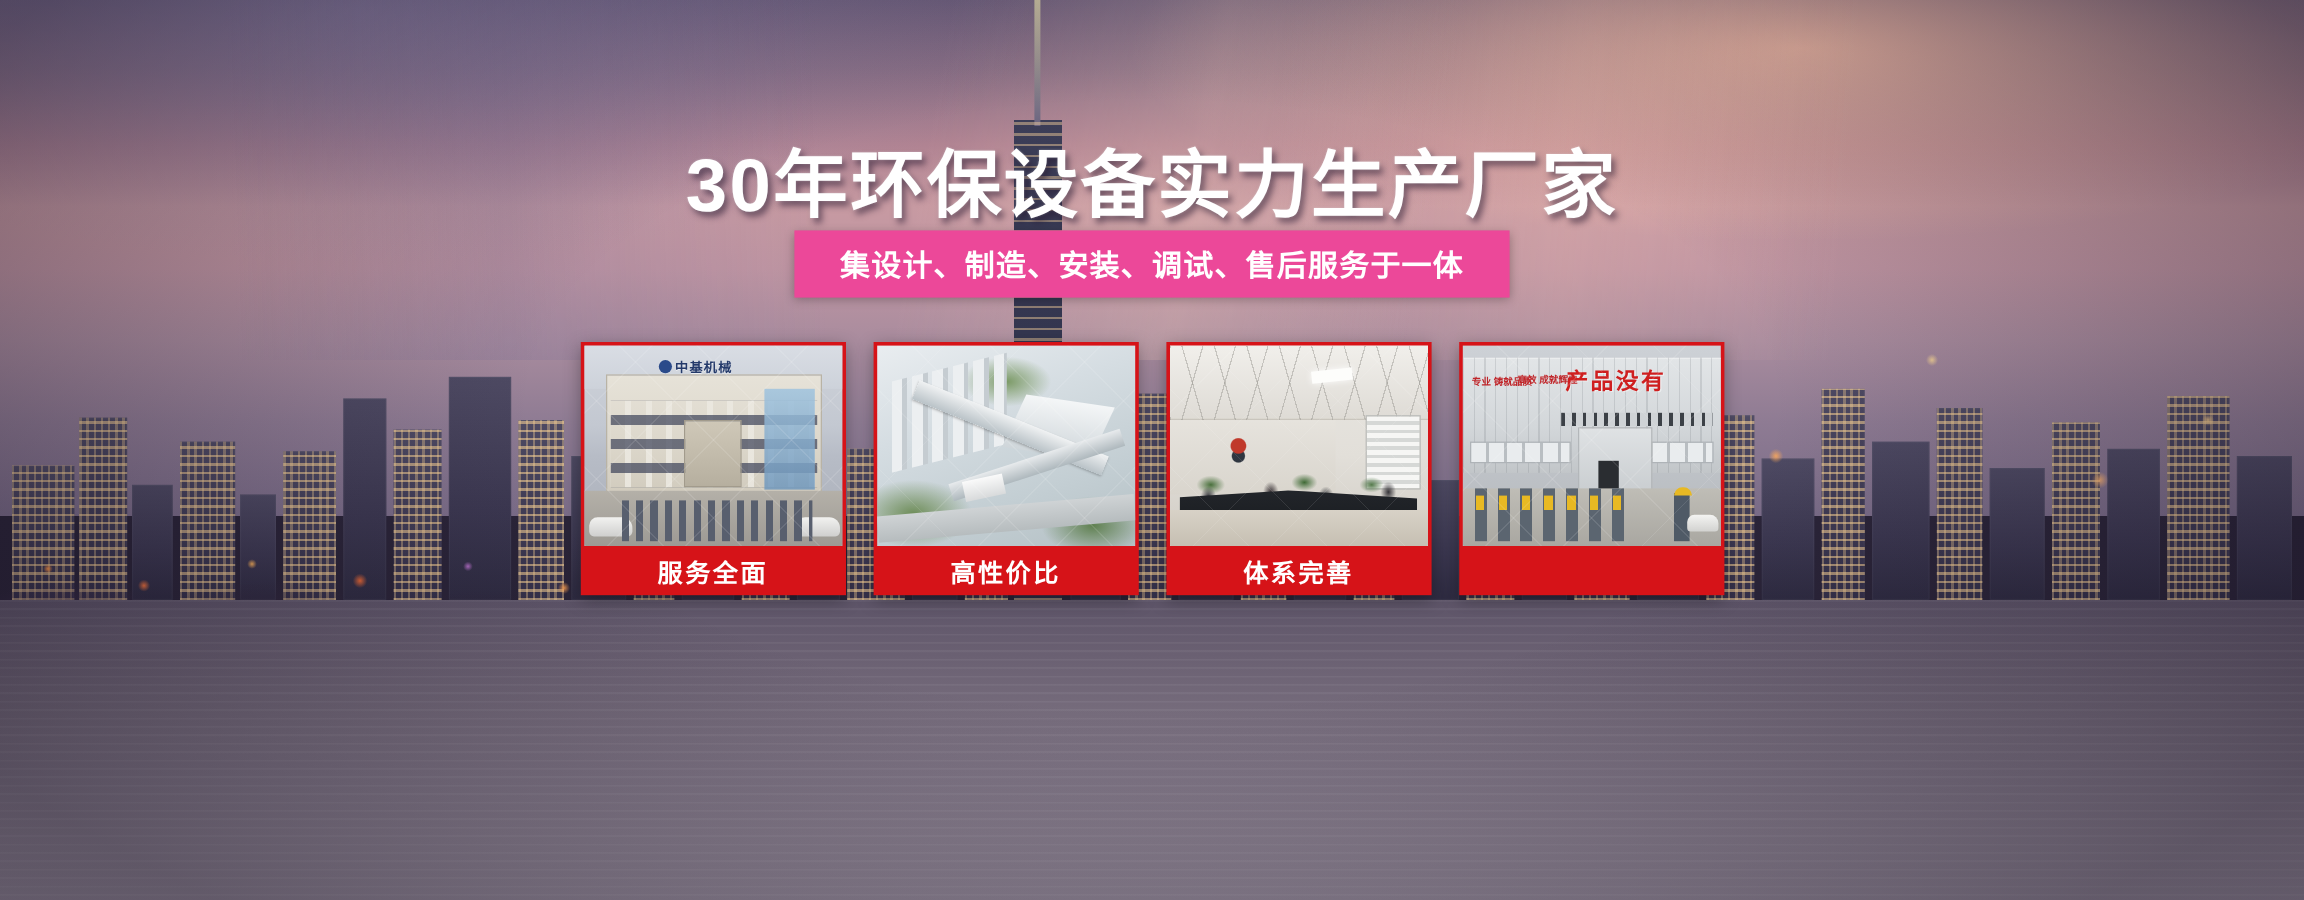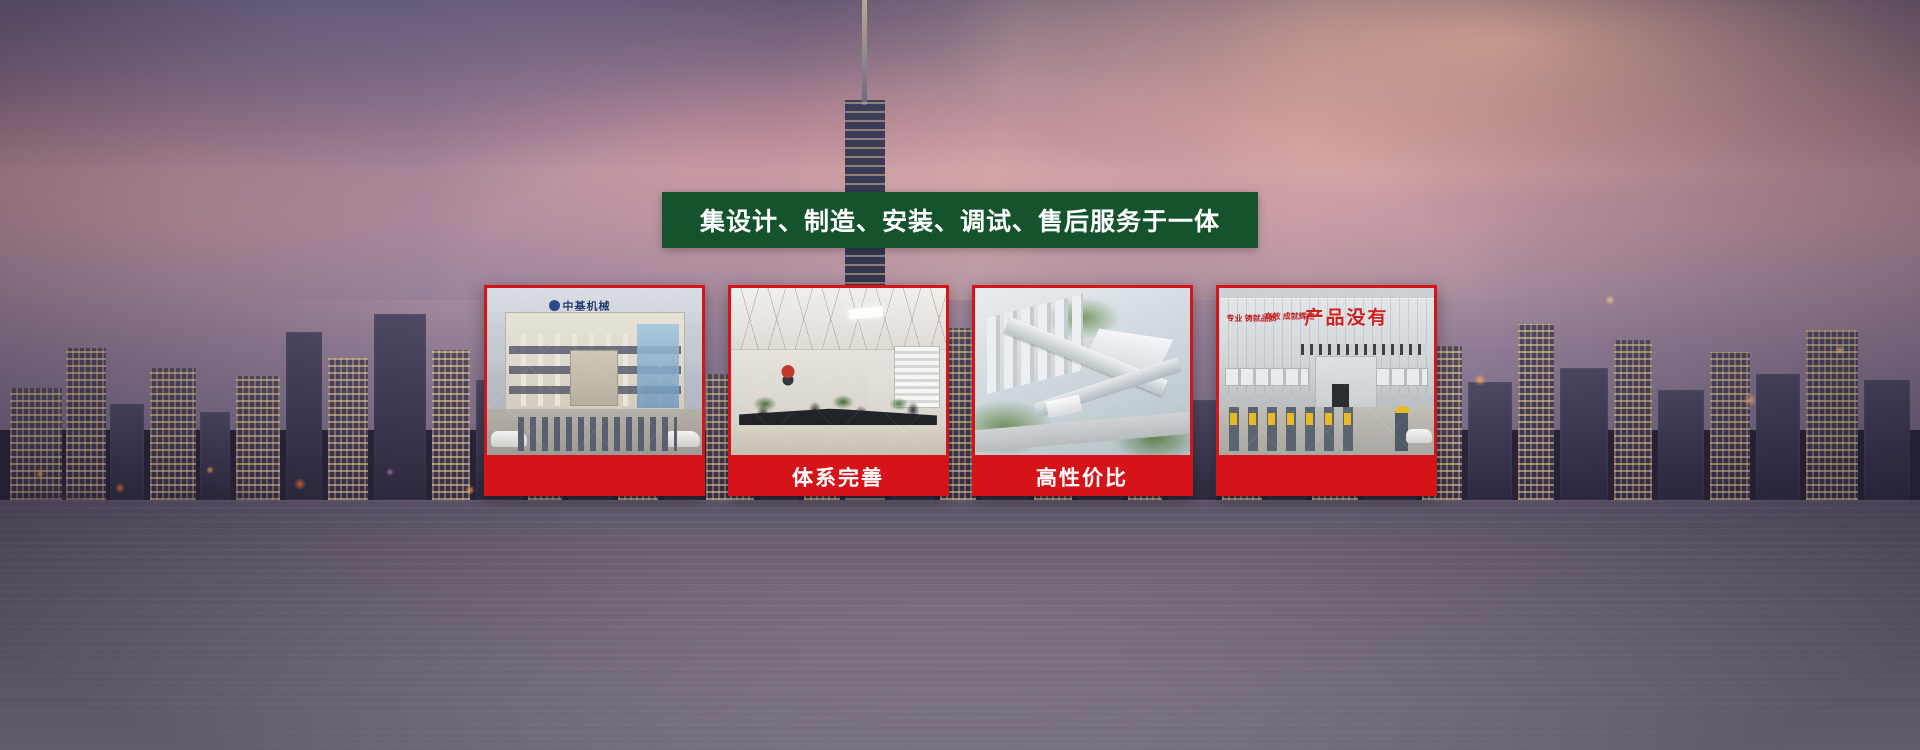--- a/index.html
+++ b/index.html
@@ -130,21 +130,21 @@
     text-shadow:3px 4px 5px rgba(40,25,50,.55), 0 0 2px rgba(255,255,255,.4);
     white-space:nowrap;
   }
 
   
   .ribbon-wrap{
     position:absolute; top:192px; left:0; width:1920px;
     display:flex; justify-content:center;
   }
   .ribbon{
-    background:#14532d;
+    background:#ec4899;
     color:#ffffff;
     font-size:25px;
     font-weight:bold;
     letter-spacing:1px;
     padding:9px 38px 11px;
     white-space:nowrap;
     box-shadow:0 2px 8px rgba(0,0,0,.28);
   }
 
   
@@ -463,20 +463,21 @@
 
     <div class="foliage"></div>
     <div class="nightlights"></div>
     <div class="rightglow"></div>
 
     <div class="water"></div>
     <div class="water-shimmer"></div>
     <div class="vignette"></div>
   </div>
 
+  <div class="headline">30年环保设备实力生产厂家</div>
 
   <div class="ribbon-wrap">
     <div class="ribbon">集设计、制造、安装、调试、售后服务于一体</div>
   </div>
 
   <div class="cards">
 
     <div class="card">
       <div class="thumb t1">
         <div class="sky1"></div>
@@ -487,51 +488,52 @@
         </div>
         <div class="rows"></div>
         <div class="glassR"></div>
         <div class="entry"></div>
         <div class="ground"></div>
         <div class="car"></div>
         <div class="car car2"></div>
         <div class="staff"></div>
         <div class="wm"></div>
       </div>
+      <div class="cap">服务全面</div>
+    </div>
+
+    <div class="card">
+      <div class="thumb t2">
+        <div class="green"></div>
+        <div class="silos"></div>
+        <div class="hall"></div>
+        <div class="beltA"></div>
+        <div class="beltB"></div>
+        <div class="truck"></div>
+        <div class="road"></div>
+        <div class="wm"></div>
+      </div>
+      <div class="cap">高性价比</div>
     </div>
 
     <div class="card">
       <div class="thumb t3">
         <div class="ceiling"></div>
         <div class="grid"></div>
         <div class="panel"></div>
         <div class="wall"></div>
         <div class="emblem"></div>
         <div class="window"></div>
         <div class="plants"></div>
         <div class="people"></div>
         <div class="desks"></div>
         <div class="floor"></div>
         <div class="wm"></div>
       </div>
       <div class="cap">体系完善</div>
-    </div>
-
-    <div class="card">
-      <div class="thumb t2">
-        <div class="green"></div>
-        <div class="silos"></div>
-        <div class="hall"></div>
-        <div class="beltA"></div>
-        <div class="beltB"></div>
-        <div class="truck"></div>
-        <div class="road"></div>
-        <div class="wm"></div>
-      </div>
-      <div class="cap">高性价比</div>
     </div>
 
     <div class="card">
       <div class="thumb t4">
         <div class="facade"></div>
         <div class="ribs"></div>
         <div class="slogL">专业
 铸就品质</div>
         <div class="slogM">高效
 成就辉煌</div>

